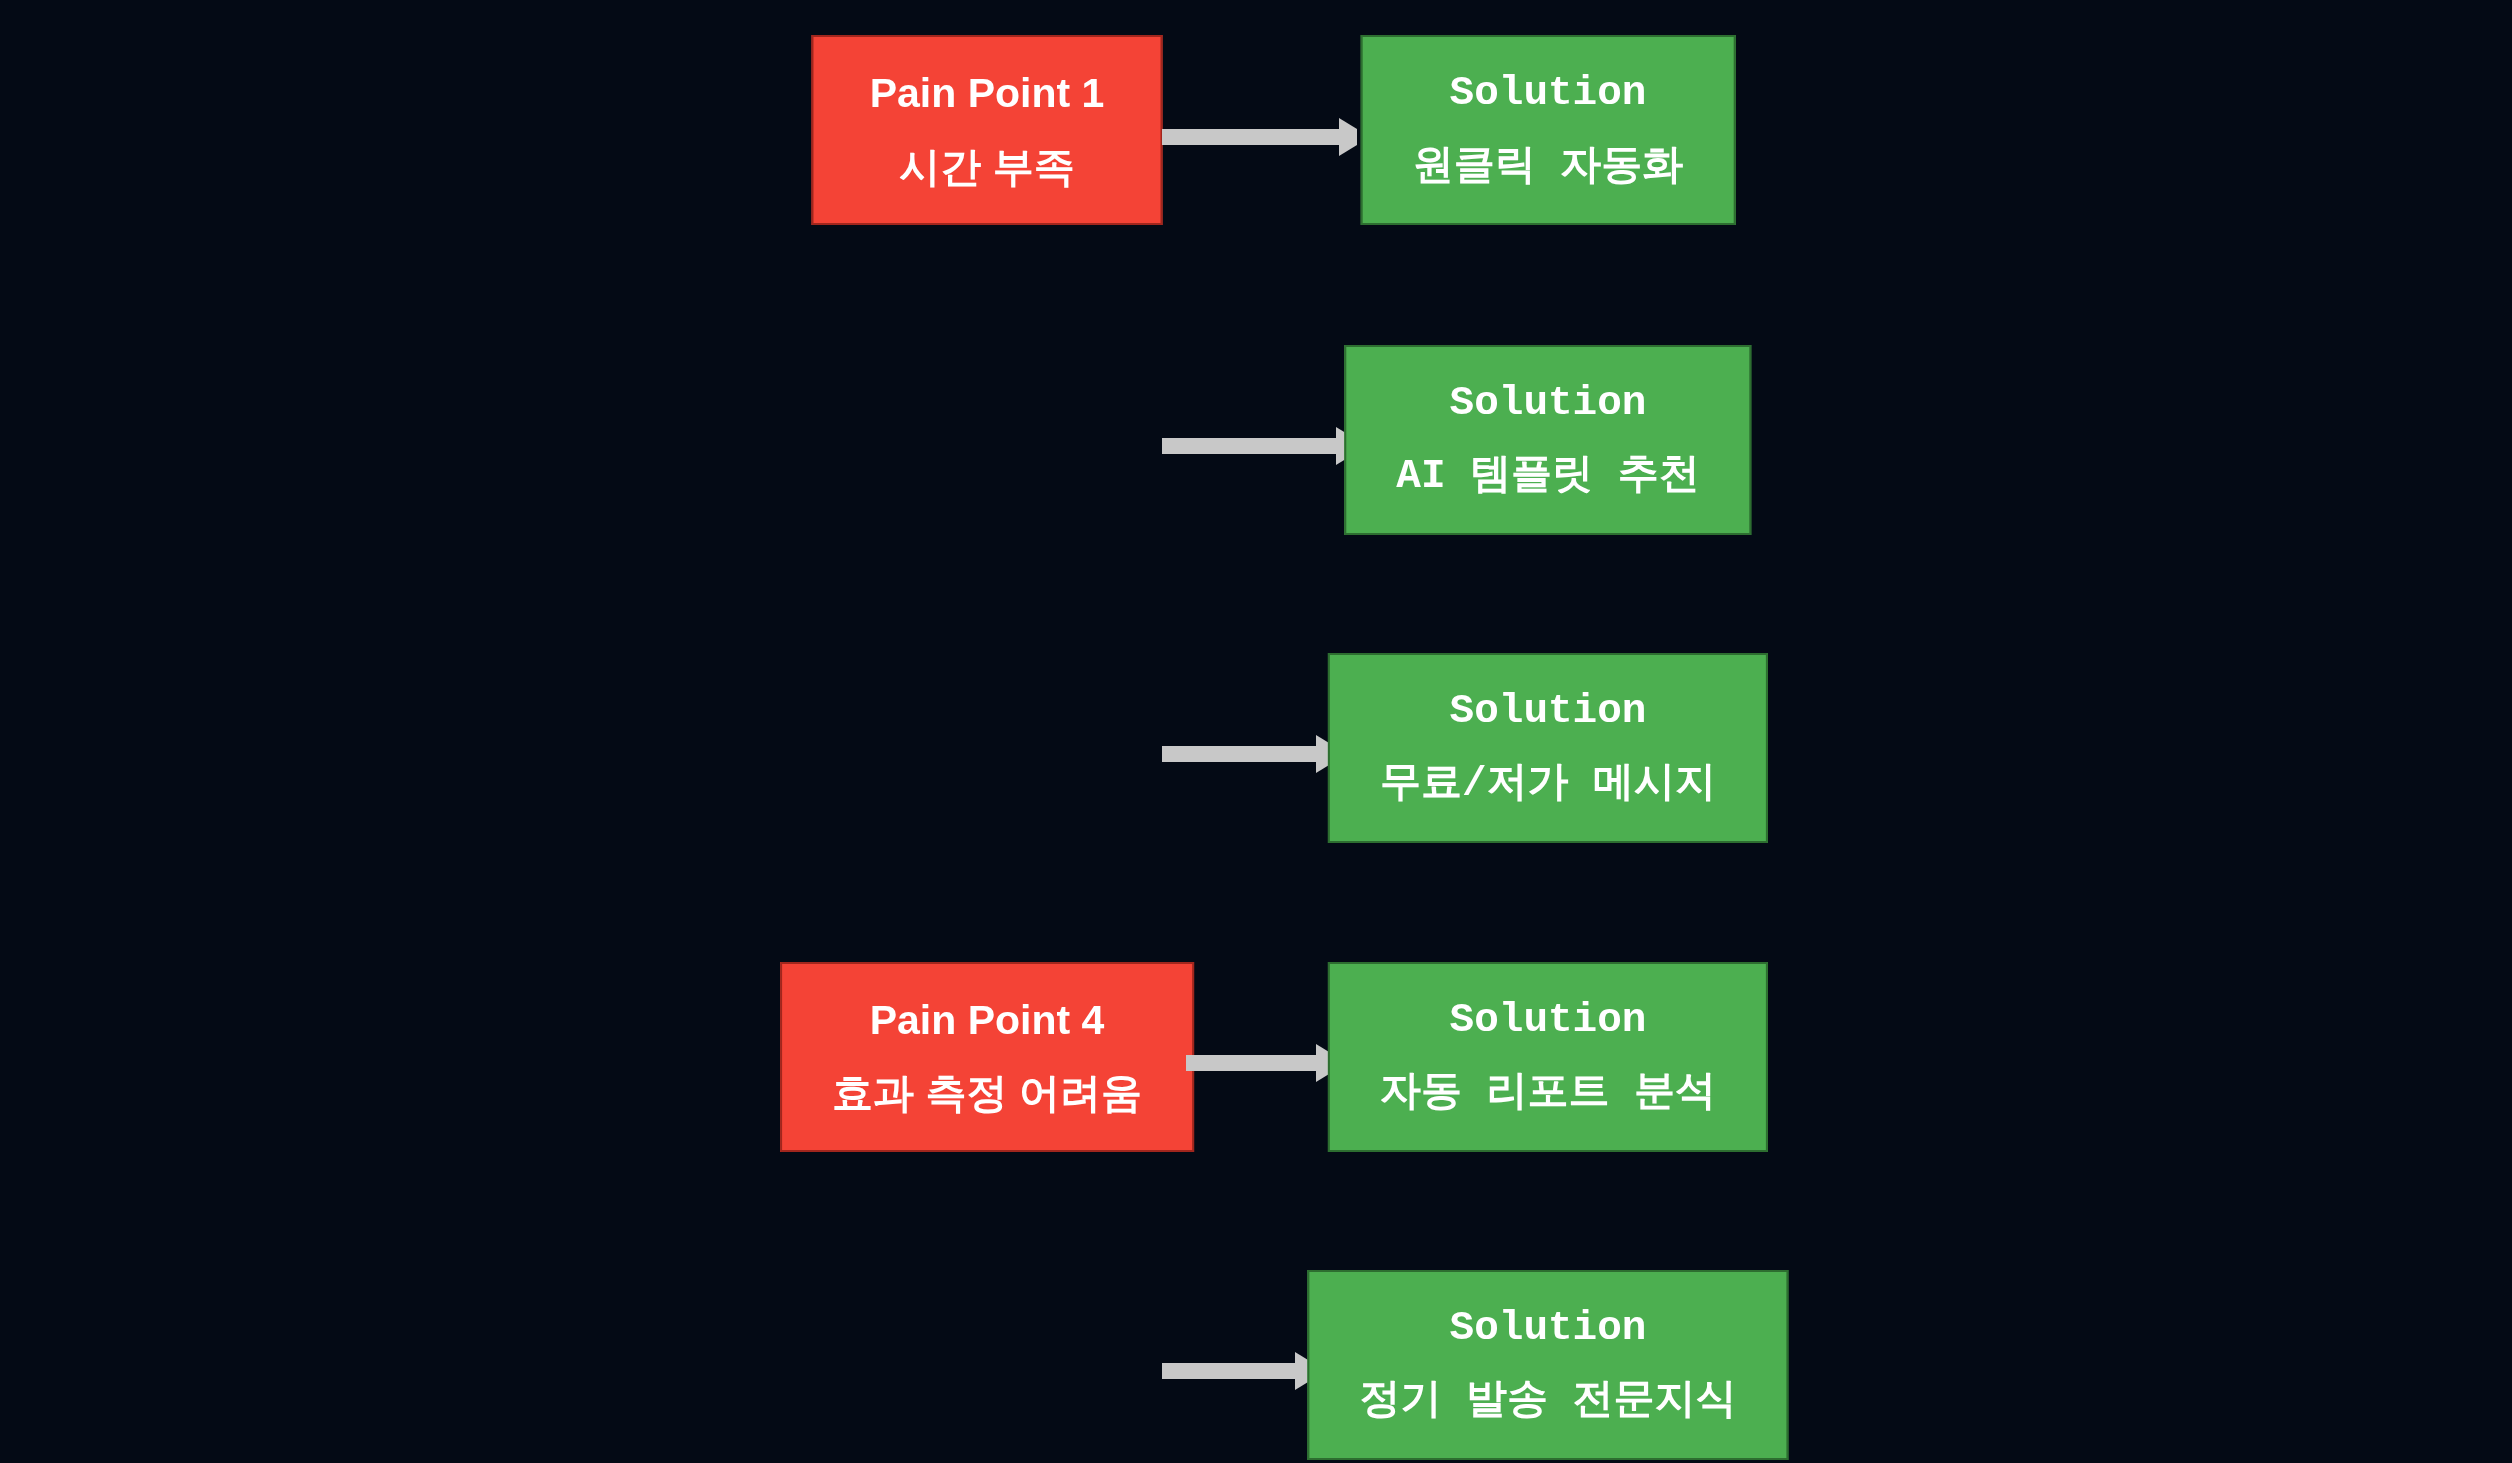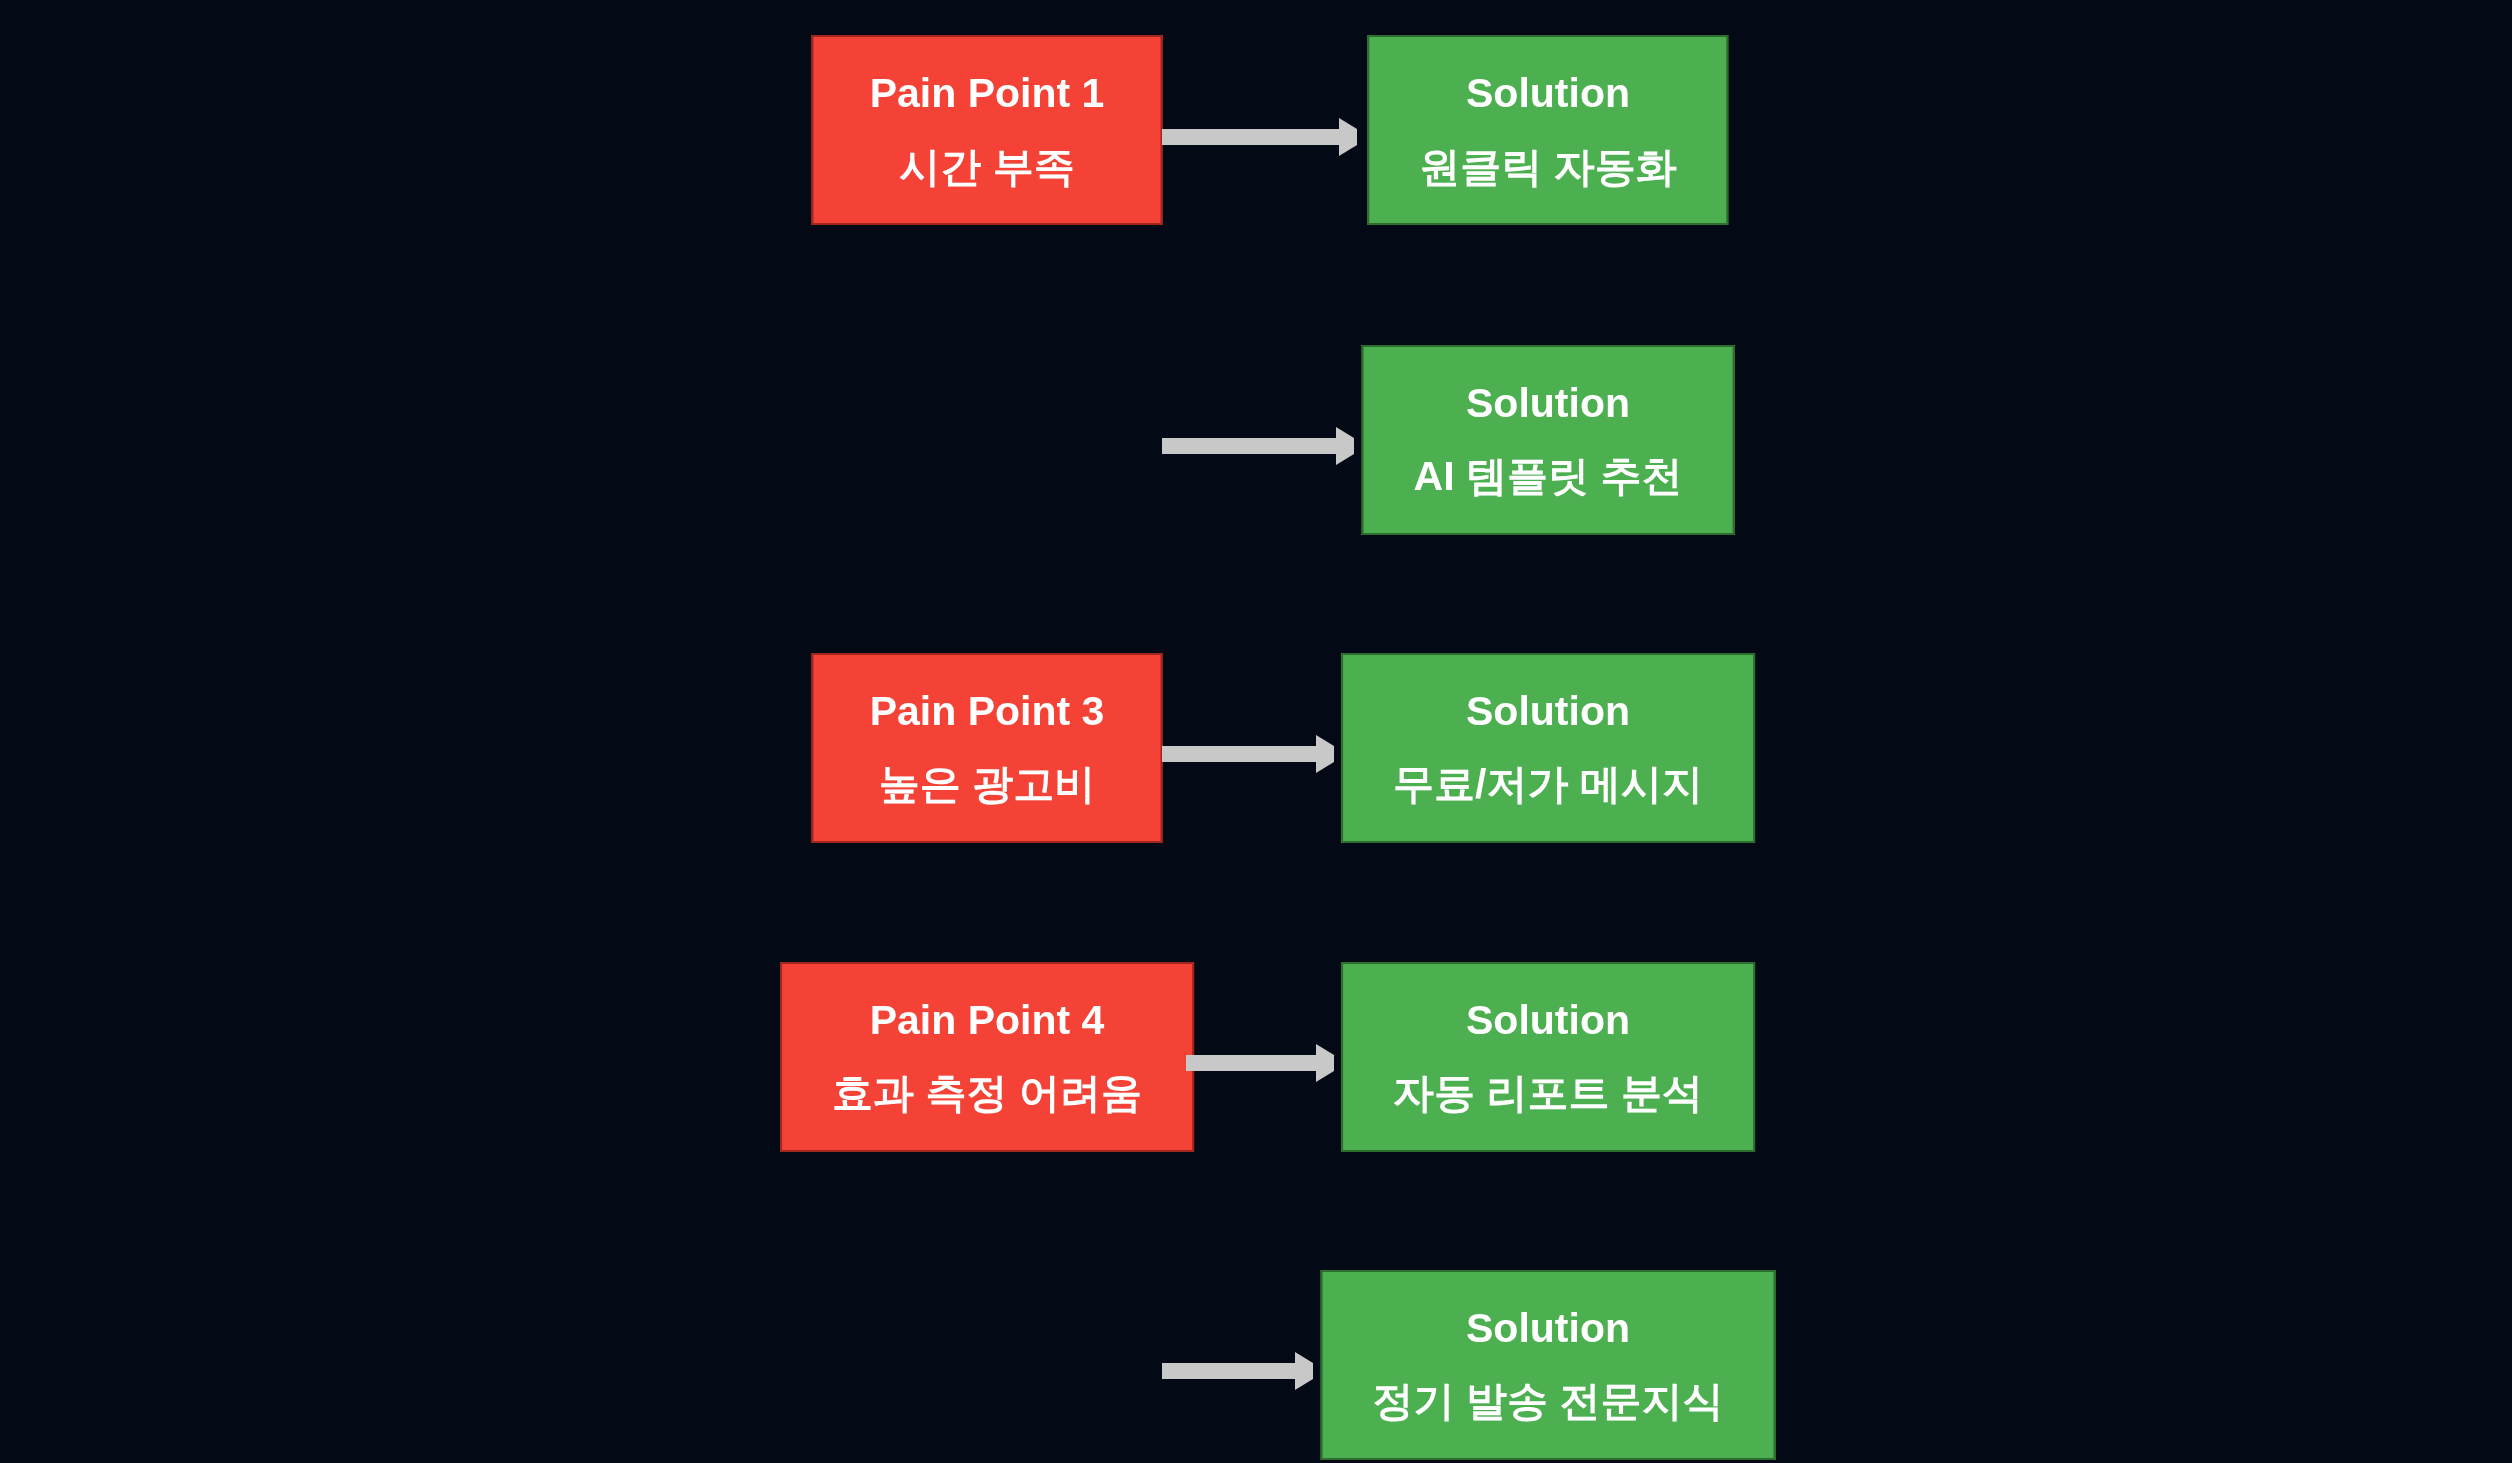--- a/index.html
+++ b/index.html
@@ -52,20 +52,21 @@
     left: 971px;
     transform: translateX(-50%);
     background: var(--pain_fill);
     border-color: var(--pain_border);
   }
   .solution {
     left: 1532px;
     transform: translateX(-50%);
     background: var(--solution_fill);
     border-color: var(--solution_border);
+    font-family: Liberation Mono, monospace;
   }
   .arrow {
     position: absolute;
     top: 50%;
     height: 3.7px;
     margin-top: -1.8px;
     background: var(--arrow);
   }
   .arrow-head {
     position: absolute;
@@ -102,24 +103,20 @@
     <div class="arrow" style="left: 1146px; width: 189px;">
       <div class="arrow-head"></div>
     </div>
     <div class="box solution">
       <div class="line1">Solution</div>
       <div class="line2">AI 템플릿 추천</div>
     </div>
   </div>
 
   <div class="row" style="top:637px">
-    <div class="box pain">
-      <div class="line1">Pain Point 3</div>
-      <div class="line2">높은 광고비</div>
-    </div>
     <div class="arrow" style="left: 1146px; width: 169px;">
       <div class="arrow-head"></div>
     </div>
     <div class="box solution">
       <div class="line1">Solution</div>
       <div class="line2">무료/저가 메시지</div>
     </div>
   </div>
 
   <div class="row" style="top:946px">

